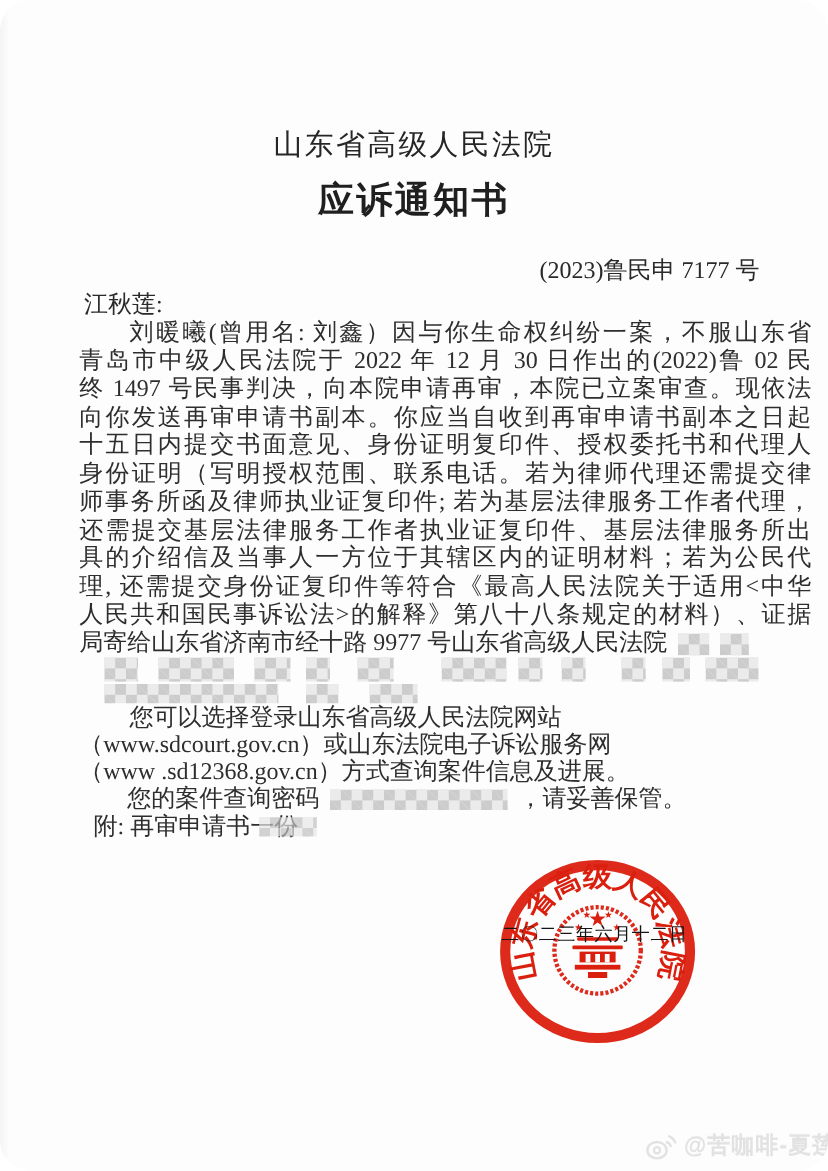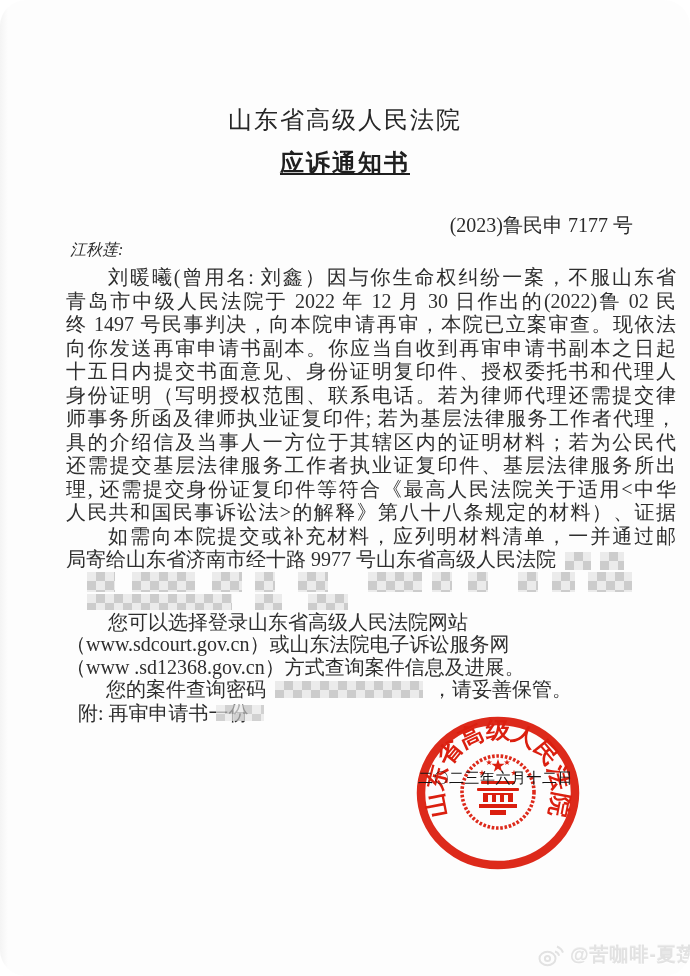--- a/index.html
+++ b/index.html
@@ -9,27 +9,27 @@
     font-family:"Liberation Serif","DejaVu Serif",serif;
     color:#2e2e2e;
     border-radius:26px;
   }
   .court-name{
     position:absolute;left:0;top:104px;width:690px;text-align:center;
     font-size:24px;letter-spacing:2px;color:#262626;
   }
   .doc-title{
     position:absolute;left:0;top:147px;width:690px;text-align:center;
-    font-size:24px;font-weight:bold;letter-spacing:2px;color:#1f1f1f;text-decoration:underline;
+    font-size:30px;font-weight:bold;letter-spacing:2px;color:#1f1f1f;
   }
   .case-number{
     position:absolute;right:57px;top:212px;font-size:20px;color:#2a2a2a;
   }
   .salutation{
-    position:absolute;left:70px;top:240px;font-size:16px;color:#2a2a2a;font-style:italic;
+    position:absolute;left:70px;top:240px;font-size:20px;color:#2a2a2a;
   }
   .body-block{
     position:absolute;left:66px;top:266px;width:610px;
   }
   .ln{height:23.5px;line-height:23.5px;font-size:20px;color:#2e2e2e;white-space:nowrap;}
   .just{white-space:normal;text-align:justify;text-align-last:justify;}
   .ind{text-indent:42px;}
   .web{height:22.5px;line-height:22.5px;}
   
   .mz{
@@ -73,26 +73,25 @@
   <div class="salutation">江秋莲:</div>
 
   <div class="body-block">
     <div class="ln just ind">刘暖曦(曾用名: 刘鑫）因与你生命权纠纷一案，不服山东省</div>
     <div class="ln just">青岛市中级人民法院于 2022 年 12 月 30 日作出的(2022)鲁 02 民</div>
     <div class="ln just">终 1497 号民事判决，向本院申请再审，本院已立案审查。现依法</div>
     <div class="ln just">向你发送再审申请书副本。你应当自收到再审申请书副本之日起</div>
     <div class="ln just">十五日内提交书面意见、身份证明复印件、授权委托书和代理人</div>
     <div class="ln just">身份证明（写明授权范围、联系电话。若为律师代理还需提交律</div>
     <div class="ln just">师事务所函及律师执业证复印件; 若为基层法律服务工作者代理，</div>
+    <div class="ln just">还需提交基层法律服务工作者执业证复印件、基层法律服务所出</div>
     <div class="ln just">具的介绍信及当事人一方位于其辖区内的证明材料；若为公民代</div>
-    <div class="ln just">还需提交基层法律服务工作者执业证复印件、基层法律服务所出</div>
     <div class="ln just">理, 还需提交身份证复印件等符合《最高人民法院关于适用&lt;中华</div>
     <div class="ln just">人民共和国民事诉讼法&gt;的解释》第八十八条规定的材料）、证据</div>
 
-    <div class="ln just ind">如需向本院提交或补充材料，应列明材料清单，一并通过邮</div>
     <div class="ln"><span>局寄给山东省济南市经十路 9977 号山东省高级人民法院</span><span class="mz tailmz"></span><span class="mz tailmz" style="width:24px"></span></div>
 
     <div class="mzrow">
       <span class="mz" style="left:21px;width:28px"></span>
       <span class="mz" style="left:66px;width:63px"></span>
       <span class="mz" style="left:146px;width:30px"></span>
       <span class="mz" style="left:189px;width:20px"></span>
       <span class="mz" style="left:232px;width:30px"></span>
       <span class="mz" style="left:302px;width:54px"></span>
       <span class="mz" style="left:366px;width:20px"></span>

